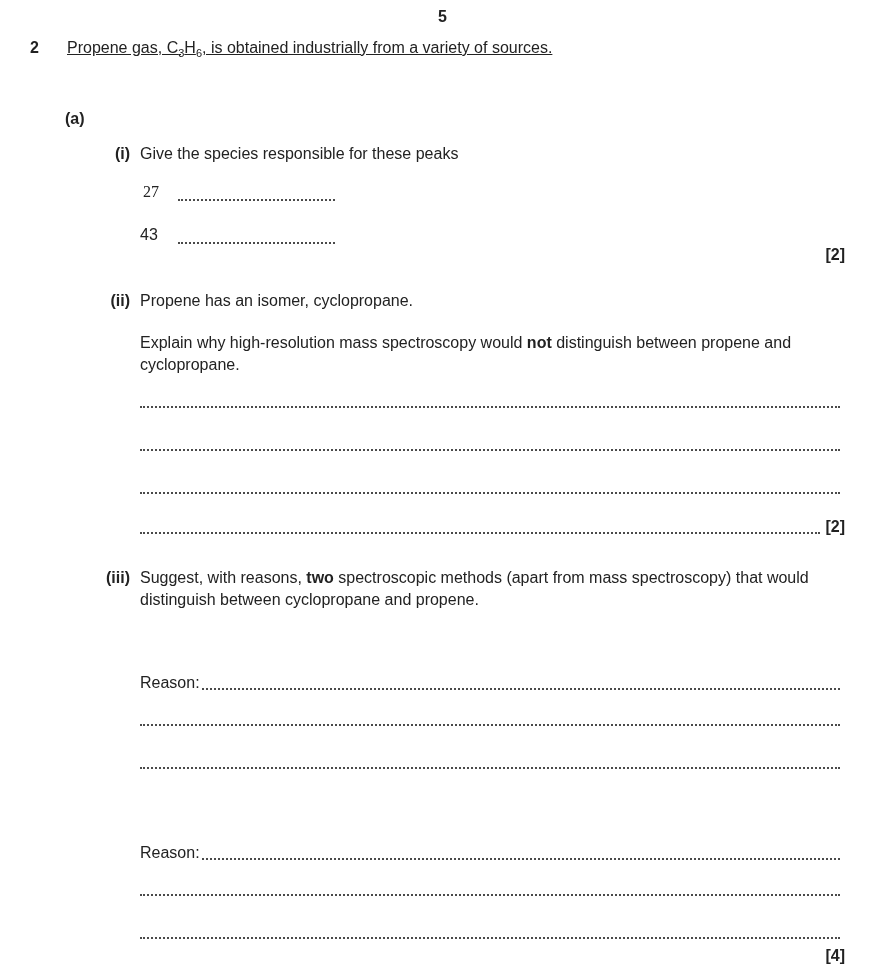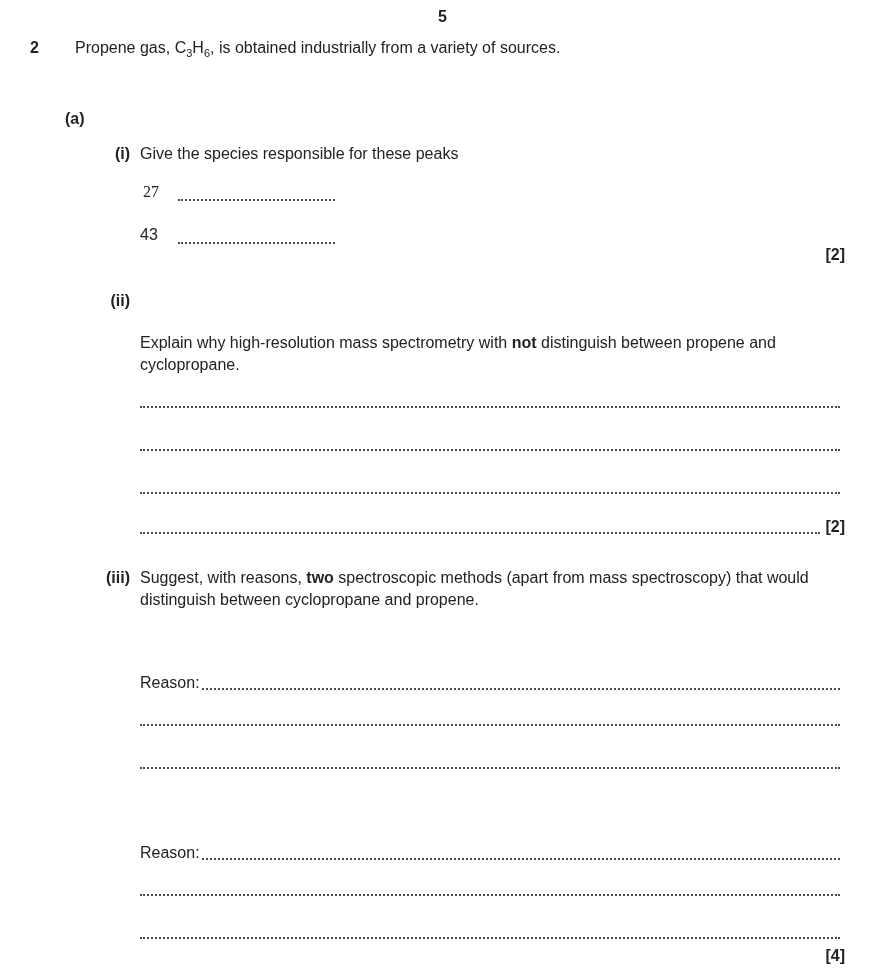--- a/index.html
+++ b/index.html
@@ -29,41 +29,42 @@
   .numlabel{position:absolute;width:40px;text-align:right;font-weight:bold;line-height:22px;}
 </style>
 </head>
 <body>
 
 <div class="page">
 
   <div class="abs center bold" style="left:0;top:6px;width:885px;">5</div>
 
   <div class="abs bold" style="left:30px;top:37px;">2</div>
-  <div class="abs" style="left:75px;top:37px;width:740px;">
+  <div class="abs" style="left:67px;top:37px;width:740px;text-decoration:underline;">
     <span>Propene gas, C</span><sub>3</sub><span>H</span><sub>6</sub><span>, is obtained industrially from a variety of sources.</span><br>
   </div>
 
   <div class="abs bold" style="left:65px;top:108px;">(a)</div>
 
   <div class="numlabel" style="left:90px;top:143px;">(i)</div>
   <div class="abs" style="left:140px;top:143px;width:700px;">Give the species responsible for these peaks</div>
 
   <div class="abs" style="left:143px;top:184px;line-height:16px;font-family:Liberation Serif, serif;">27</div>
   <div class="dots-short" style="left:178px;top:184px;"></div>
 
   <div class="abs" style="left:140px;top:227px;line-height:16px;">43</div>
   <div class="dots-short" style="left:178px;top:227px;"></div>
 
   <div class="abs right mark" style="left:140px;top:247px;width:705px;line-height:16px;">[2]</div>
 
   <div class="numlabel" style="left:90px;top:290px;">(ii)</div>
+  <div class="abs" style="left:140px;top:290px;width:700px;">Propene has an isomer, cyclopropane.</div>
 
   <div class="abs" style="left:140px;top:332px;width:700px;">
-    <span>Explain why high-resolution mass spectrometry with </span><span class="bold">not</span><span> distinguish between propene and cyclopropane.</span>
+    <span>Explain why high-resolution mass spectroscopy would </span><span class="bold">not</span><span> distinguish between propene and cyclopropane.</span>
   </div>
 
   <div class="dotline" style="top:406px;"></div>
   <div class="dotline" style="top:449px;"></div>
   <div class="dotline" style="top:492px;"></div>
 
   <div class="fill-row" style="left:140px;top:519px;width:705px;">
     <span class="dots-fill"></span>
     <span class="mark" style="margin-left:5px;">[2]</span>
   </div>

